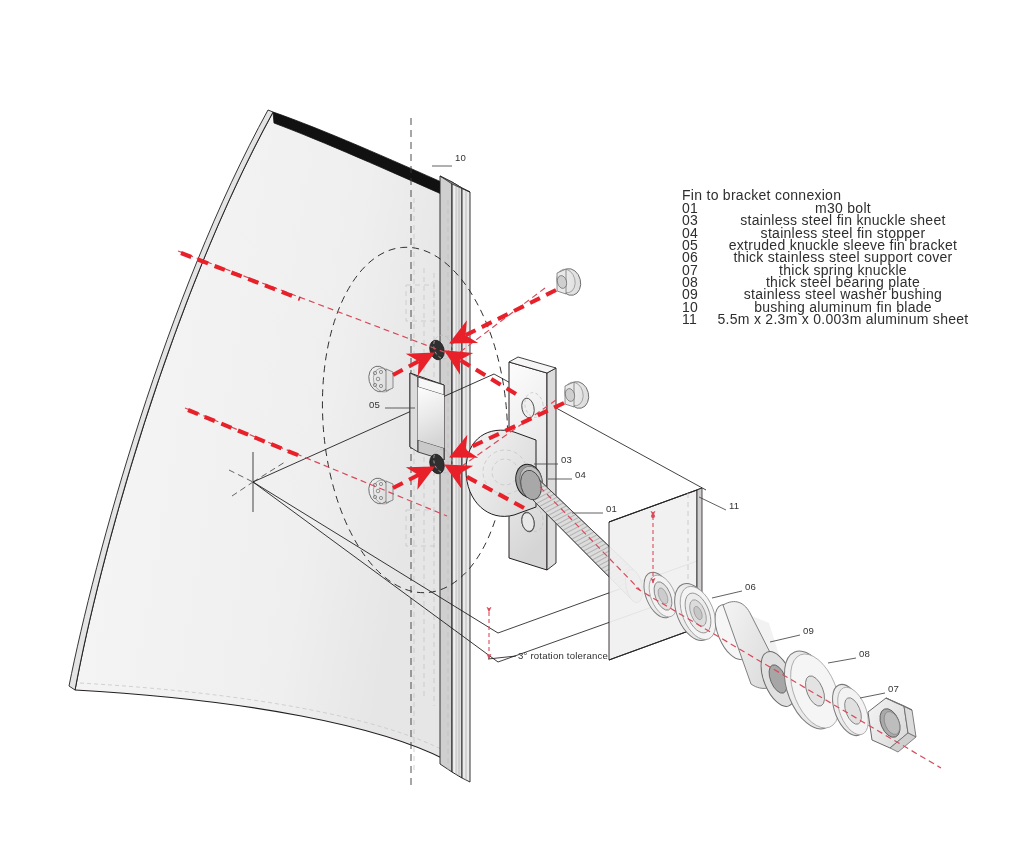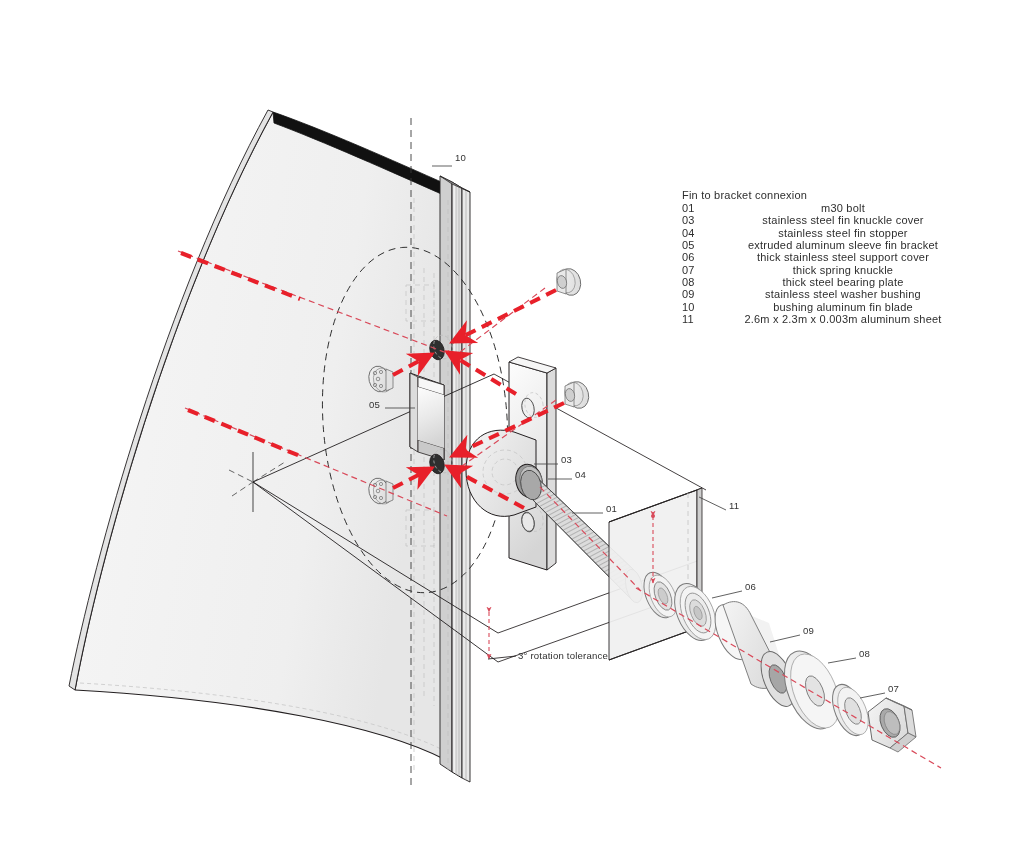--- a/index.html
+++ b/index.html
@@ -25,21 +25,21 @@
     width: 1024px;
     height: 849px;
   }
   
   .legend {
     position: absolute;
     left: 682px;
     top: 189px;
     width: 300px;
     font-family: "Liberation Sans", sans-serif;
-    font-size: 11px;
+    font-size: 14px;
     line-height: 12.35px;
     color: #2e2e2e;
     letter-spacing: 0.02em;
   }
   .legend-title {
     margin-bottom: 0.5px;
     white-space: nowrap;
   }
   .legend-row {
     display: flex;
@@ -362,29 +362,29 @@
   </svg>
 
   <div class="legend">
     <div class="legend-title">Fin to bracket connexion</div>
     <div class="legend-row">
       <span class="legend-num">01</span>
       <span class="legend-txt">m30 bolt</span>
     </div>
     <div class="legend-row">
       <span class="legend-num">03</span>
-      <span class="legend-txt">stainless steel fin knuckle cover</span>
+      <span class="legend-txt">stainless steel fin knuckle sheet</span>
     </div>
     <div class="legend-row">
       <span class="legend-num">04</span>
       <span class="legend-txt">stainless steel fin stopper</span>
     </div>
     <div class="legend-row">
       <span class="legend-num">05</span>
-      <span class="legend-txt">extruded aluminum sleeve fin bracket</span>
+      <span class="legend-txt">extruded knuckle sleeve fin bracket</span>
     </div>
     <div class="legend-row">
       <span class="legend-num">06</span>
       <span class="legend-txt">thick stainless steel support cover</span>
     </div>
     <div class="legend-row">
       <span class="legend-num">07</span>
       <span class="legend-txt">thick spring knuckle</span>
     </div>
     <div class="legend-row">
@@ -394,21 +394,21 @@
     <div class="legend-row">
       <span class="legend-num">09</span>
       <span class="legend-txt">stainless steel washer bushing</span>
     </div>
     <div class="legend-row">
       <span class="legend-num">10</span>
       <span class="legend-txt">bushing aluminum fin blade</span>
     </div>
     <div class="legend-row">
       <span class="legend-num">11</span>
-      <span class="legend-txt">2.6m x 2.3m x 0.003m aluminum sheet</span>
+      <span class="legend-txt">5.5m x 2.3m x 0.003m aluminum sheet</span>
     </div>
   </div>
 
   <div class="callout" style="left:455px; top:152px;">10</div>
   <div class="callout" style="left:369px; top:399px;">05</div>
   <div class="callout" style="left:561px; top:454px;">03</div>
   <div class="callout" style="left:575px; top:469px;">04</div>
   <div class="callout" style="left:606px; top:503px;">01</div>
   <div class="callout" style="left:729px; top:500px;">11</div>
   <div class="callout" style="left:745px; top:581px;">06</div>

